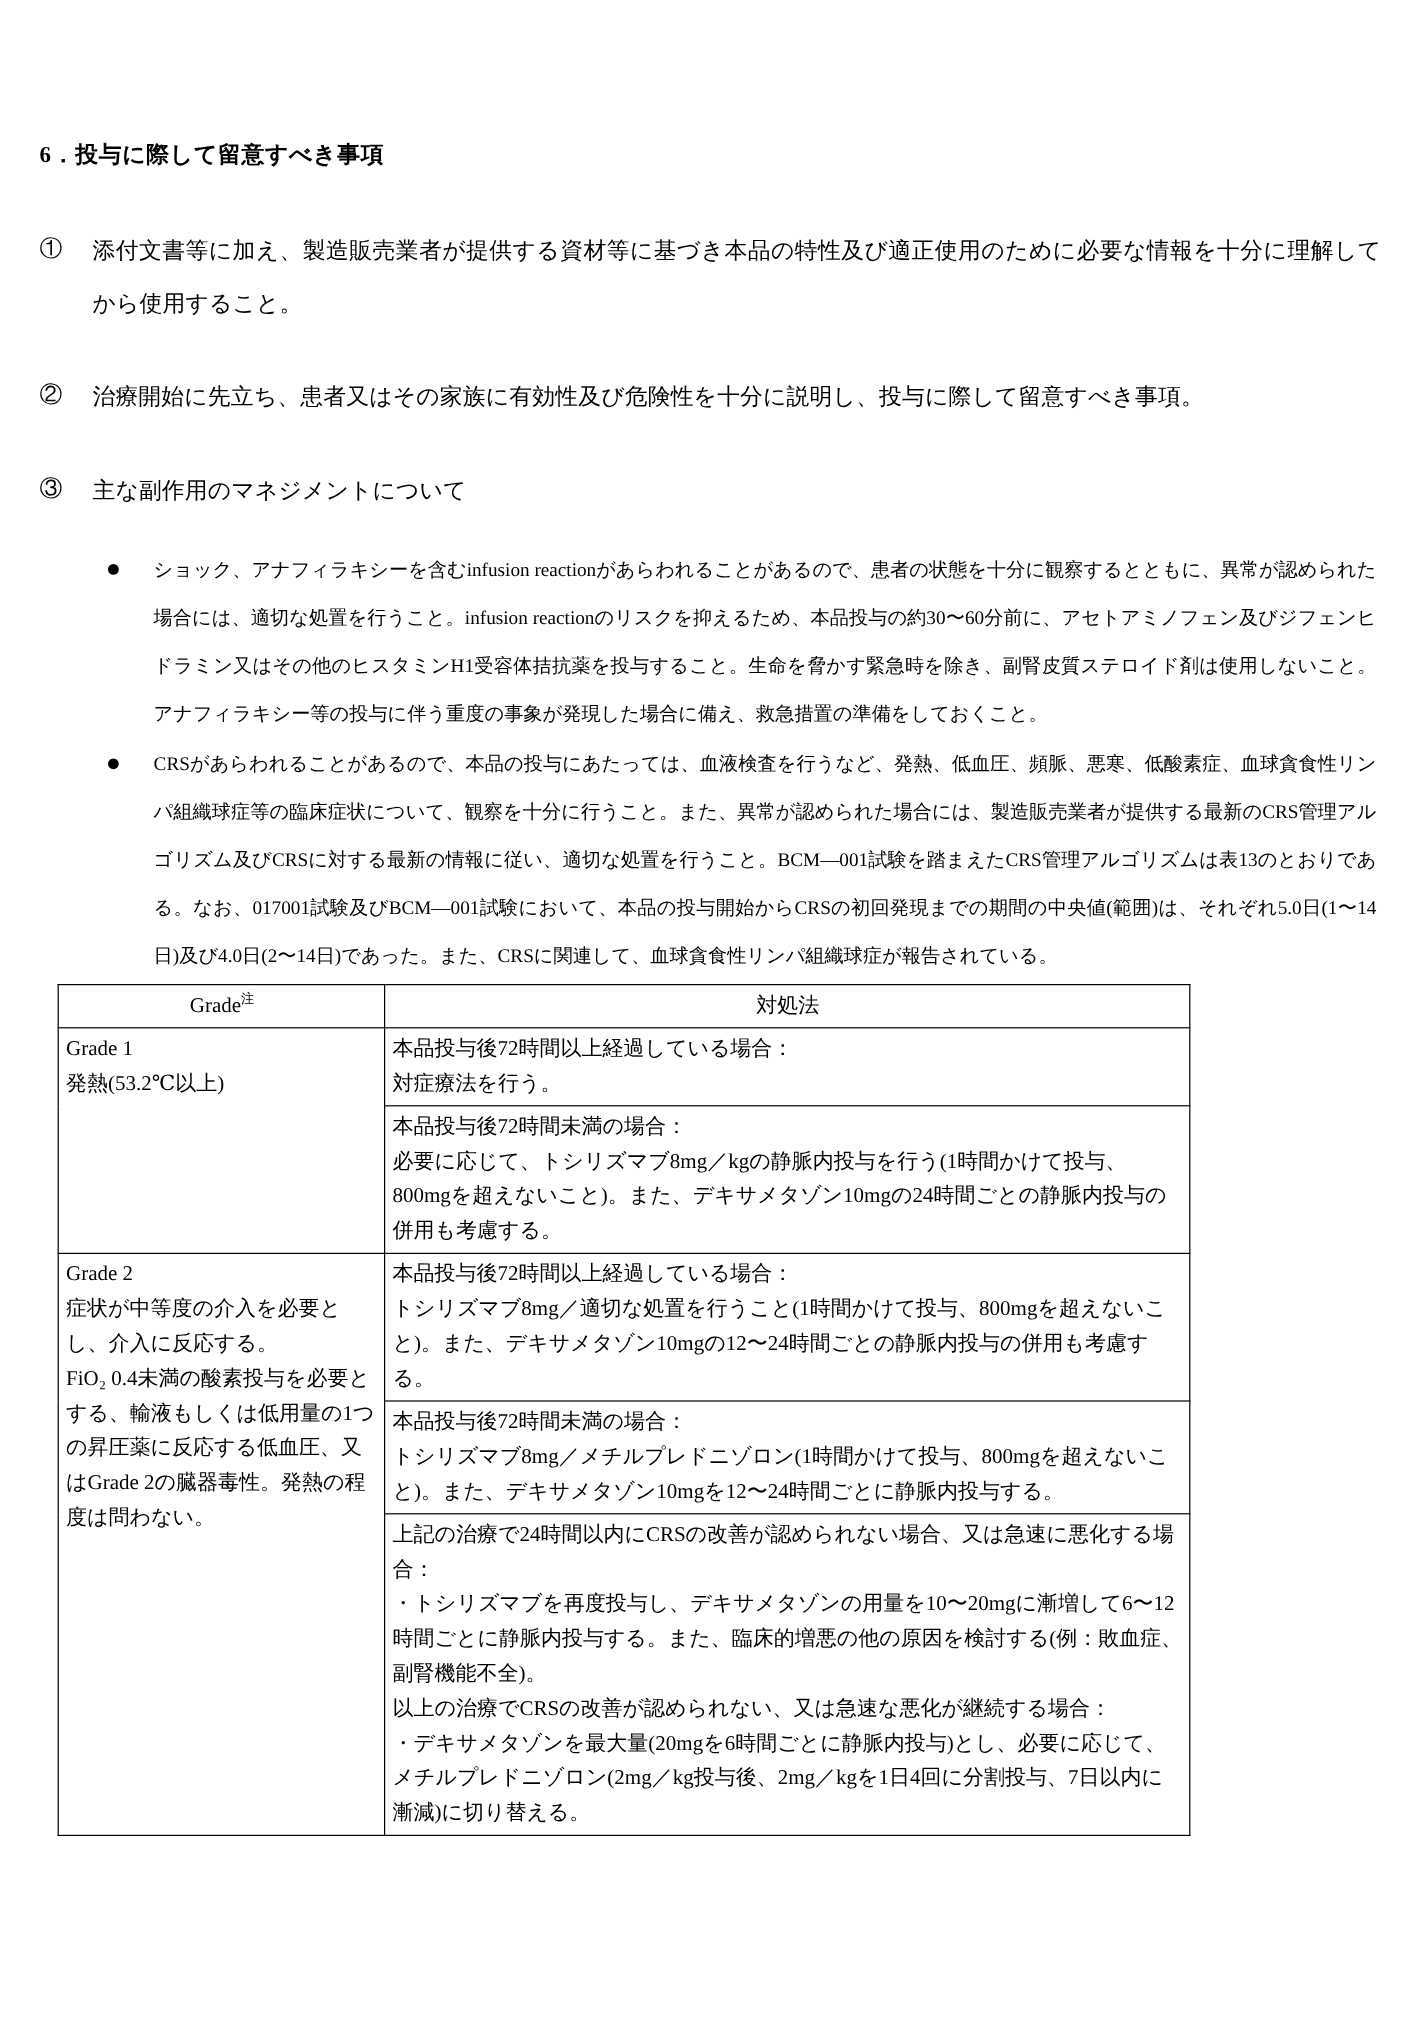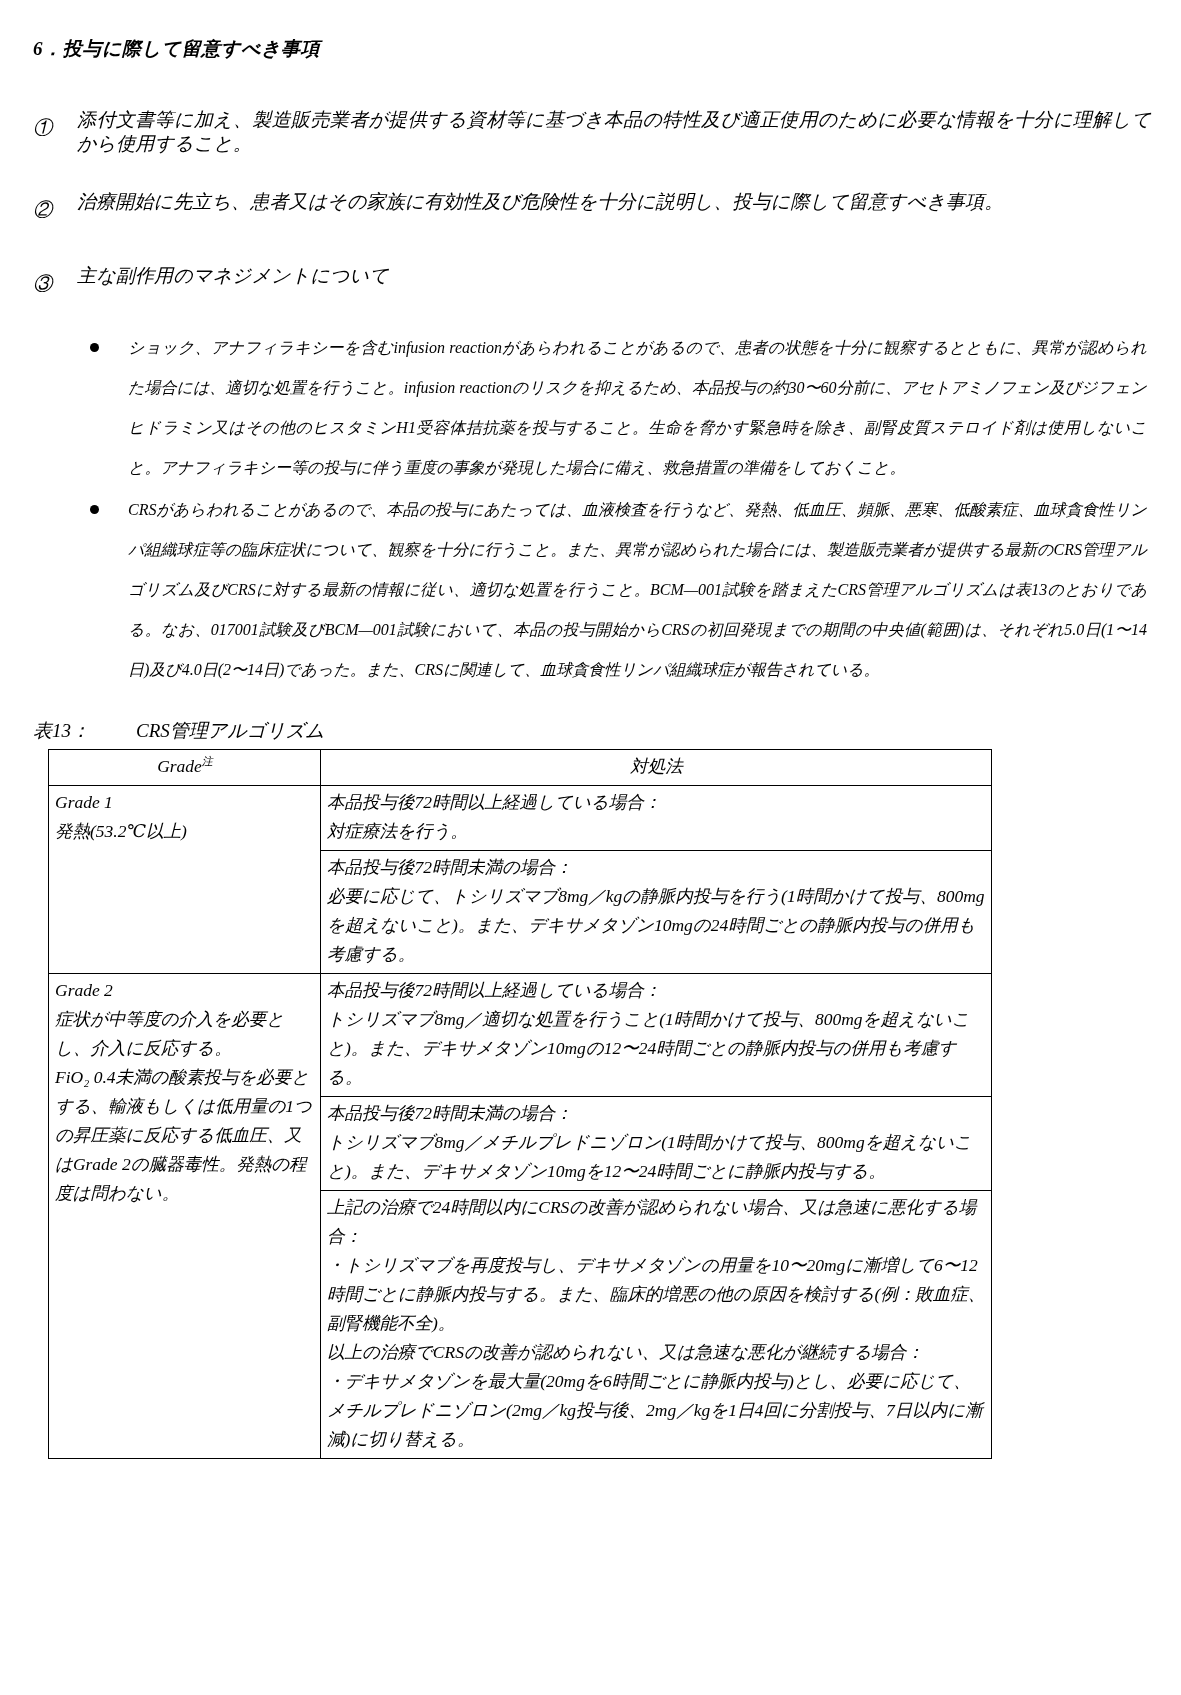--- a/index.html
+++ b/index.html
@@ -13,23 +13,22 @@
     height: 1695px;
     font-family: "Liberation Serif", "DejaVu Serif", serif;
     color: #000000;
     position: relative;
     overflow: hidden;
   }
   .page {
     box-sizing: border-box;
     width: 1181px;
     height: 1695px;
-    padding: 36px 30px 0 30px;
+    padding: 116px 30px 0 30px;
     position: relative;
-    font-style: italic;
   }
 
   
   .section-heading {
     font-size: 19px;
     letter-spacing: 0.6px;
     margin: 0 0 46px 3px;
     white-space: nowrap;
   }
 
@@ -42,21 +41,21 @@
   .numbered-item.tight { margin-bottom: 24px; }
   .item-marker {
     flex: 0 0 auto;
     width: 44px;
     font-size: 19px;
     line-height: 40px;
   }
   .item-body {
     flex: 1 1 auto;
     font-size: 19px;
-    line-height: 24px;
+    line-height: 44px;
     letter-spacing: 0.15px;
     text-align: justify;
     text-justify: inter-character;
   }
   .item-body.nowrapline { white-space: nowrap; }
 
   
   .bullet-list {
     margin: 18px 0 0 0;
     padding: 0;
@@ -158,23 +157,20 @@
     <li class="bullet-item">
       <div class="bullet-dot"><span></span></div>
       <div class="bullet-text">ショック、アナフィラキシーを含むinfusion reactionがあらわれることがあるので、患者の状態を十分に観察するとともに、異常が認められた場合には、適切な処置を行うこと。infusion reactionのリスクを抑えるため、本品投与の約30〜60分前に、アセトアミノフェン及びジフェンヒドラミン又はその他のヒスタミンH1受容体拮抗薬を投与すること。生命を脅かす緊急時を除き、副腎皮質ステロイド剤は使用しないこと。アナフィラキシー等の投与に伴う重度の事象が発現した場合に備え、救急措置の準備をしておくこと。</div>
     </li>
     <li class="bullet-item">
       <div class="bullet-dot"><span></span></div>
       <div class="bullet-text">CRSがあらわれることがあるので、本品の投与にあたっては、血液検査を行うなど、発熱、低血圧、頻脈、悪寒、低酸素症、血球貪食性リンパ組織球症等の臨床症状について、観察を十分に行うこと。また、異常が認められた場合には、製造販売業者が提供する最新のCRS管理アルゴリズム及びCRSに対する最新の情報に従い、適切な処置を行うこと。BCM—001試験を踏まえたCRS管理アルゴリズムは表13のとおりである。なお、017001試験及びBCM—001試験において、本品の投与開始からCRSの初回発現までの期間の中央値(範囲)は、それぞれ5.0日(1〜14日)及び4.0日(2〜14日)であった。また、CRSに関連して、血球貪食性リンパ組織球症が報告されている。</div>
     </li>
   </ul>
 
-  <div class="table-caption">
-    <span class="cap-label">表13：</span><span>CRS管理アルゴリズム</span>
-  </div>
 
   <table class="crs-table">
     <colgroup>
       <col class="col-grade">
       <col class="col-action">
     </colgroup>
     <thead>
       <tr>
         <th><span>Grade</span><sup class="hdr-sup">注</sup></th>
         <th>対処法</th>

